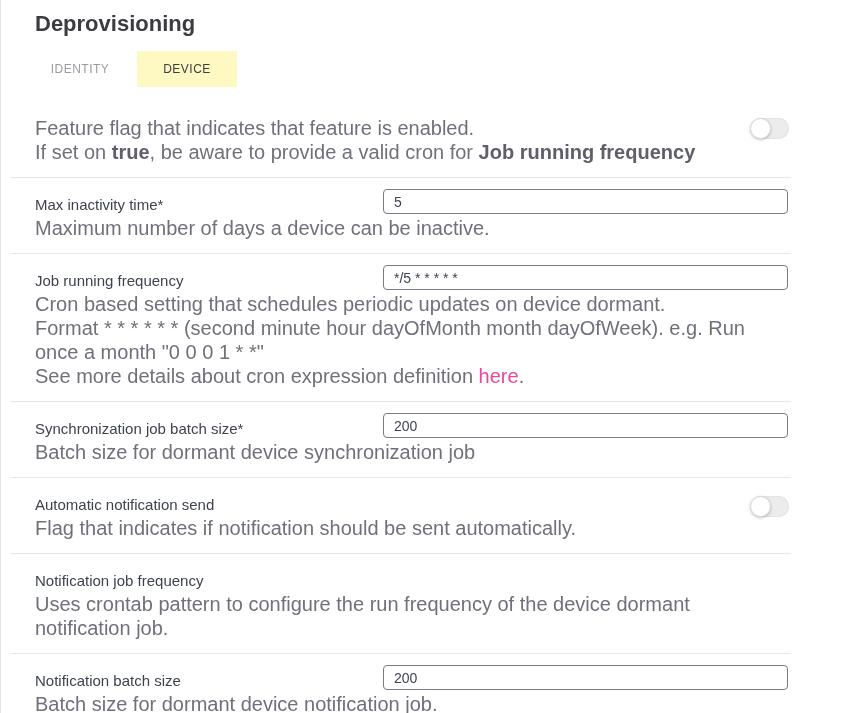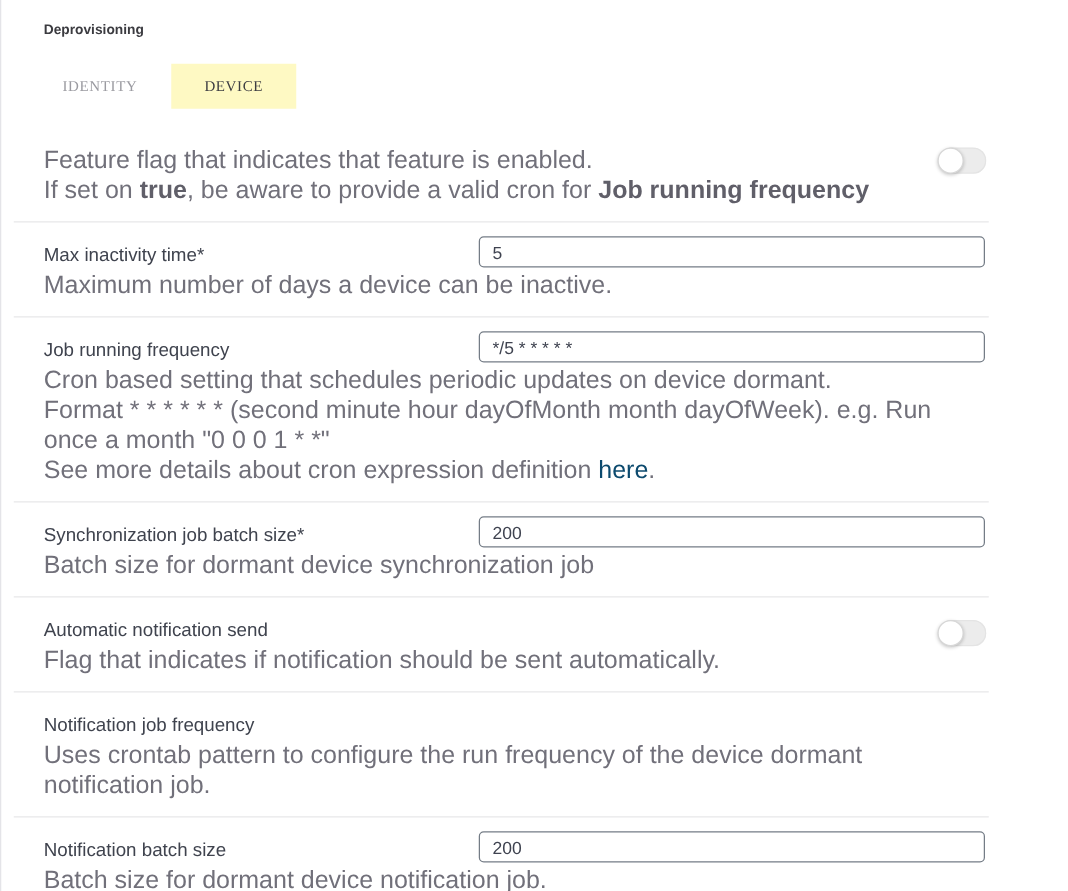--- a/index.html
+++ b/index.html
@@ -12,30 +12,29 @@
     position: relative;
     width: 854px;
     height: 713px;
     background: #ffffff;
     border-left: 1px solid #e4e4e8;
     box-sizing: border-box;
     overflow: hidden;
   }
   .page-title {
     padding: 13px 0 0 34px;
-    font-size: 11px;
+    font-size: 22px;
     font-weight: 700;
     color: #3b3b40;
     line-height: 22px;
   }
   .tabs {
     display: flex;
     gap: 7px;
     margin: 16px 4px 0 29px;
-    font-family: Liberation Serif, serif;
   }
   .tab {
     width: 100px;
     height: 36px;
     display: flex;
     align-items: center;
     justify-content: center;
     font-family: inherit;
     font-size: 12px;
     letter-spacing: 0.5px;
@@ -70,21 +69,21 @@
     line-height: 24px;
     color: #71707a;
     max-width: 740px;
   }
   .row-desc-line .seg-bold {
     font-weight: 700;
     color: #605f69;
     text-align: center;
   }
   .row-desc-line a.seg-link {
-    color: #0c4a6e;
+    color: #ec4899;
     text-decoration: none;
     cursor: pointer;
     text-align: center;
   }
   .text-input {
     position: absolute;
     left: 372px;
     top: 11px;
     width: 405px;
     height: 25px;

